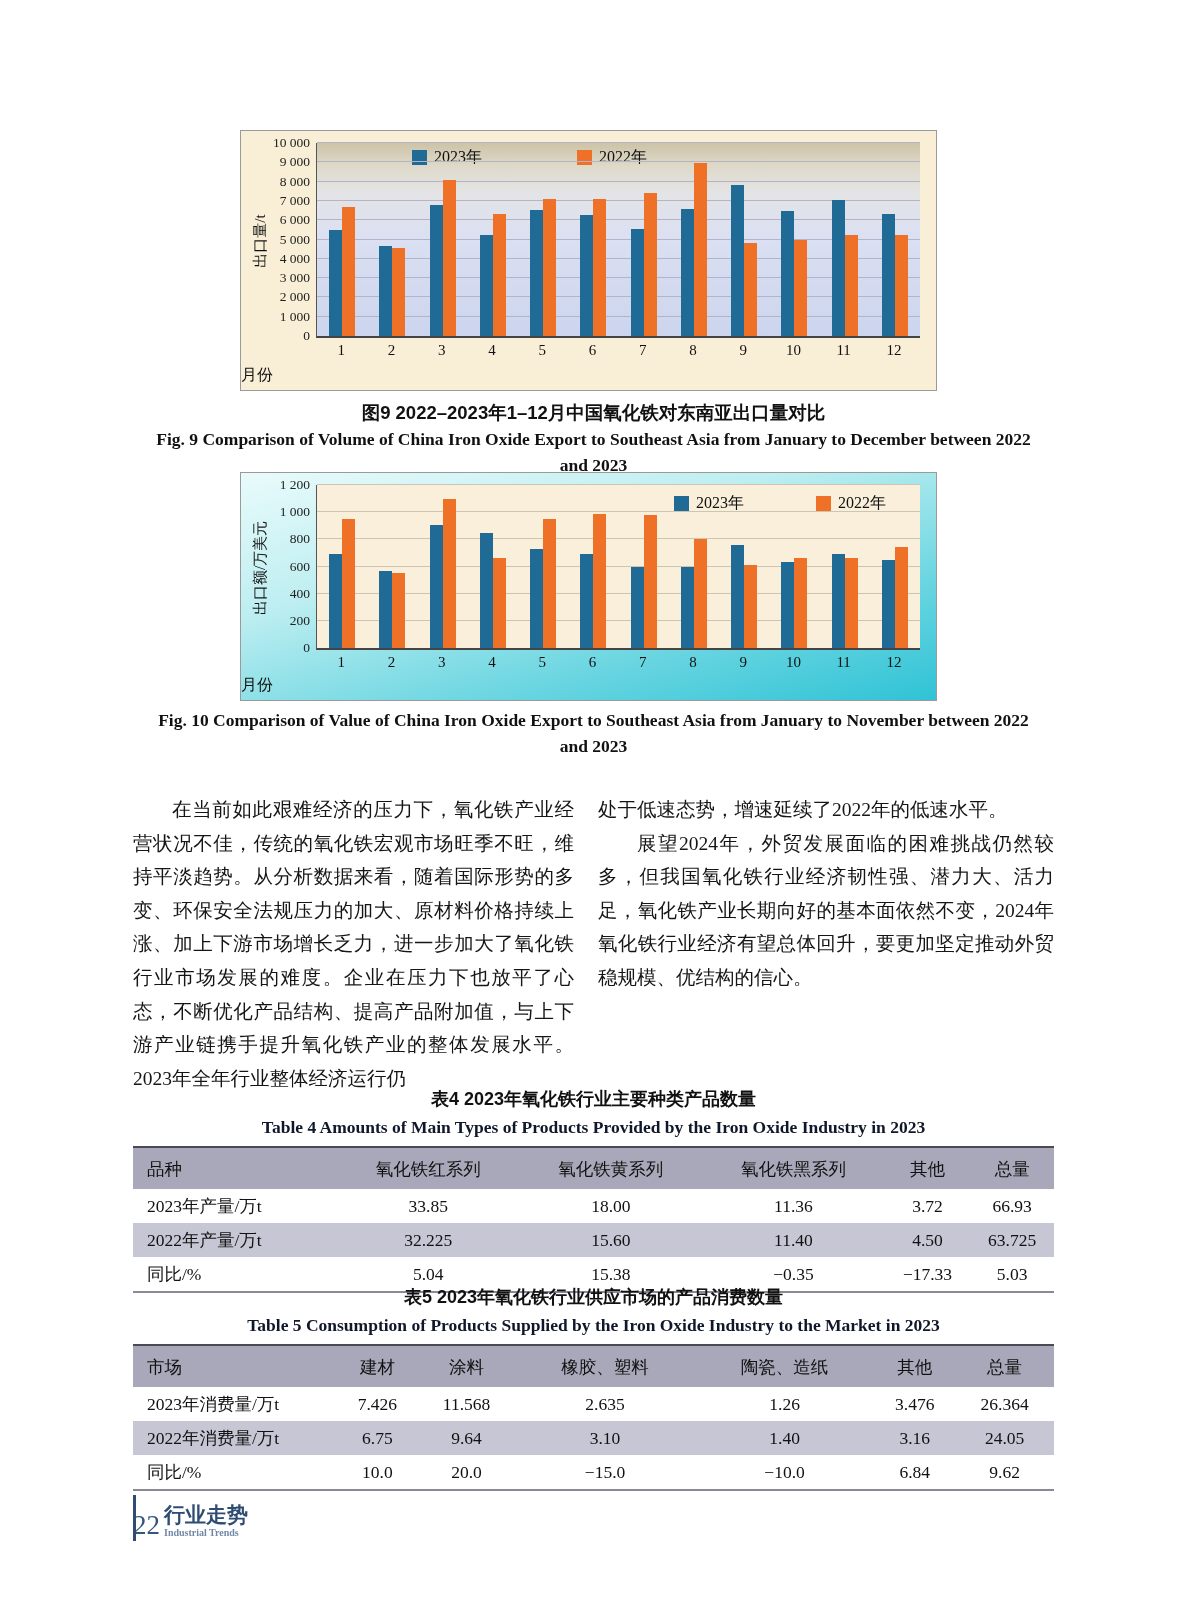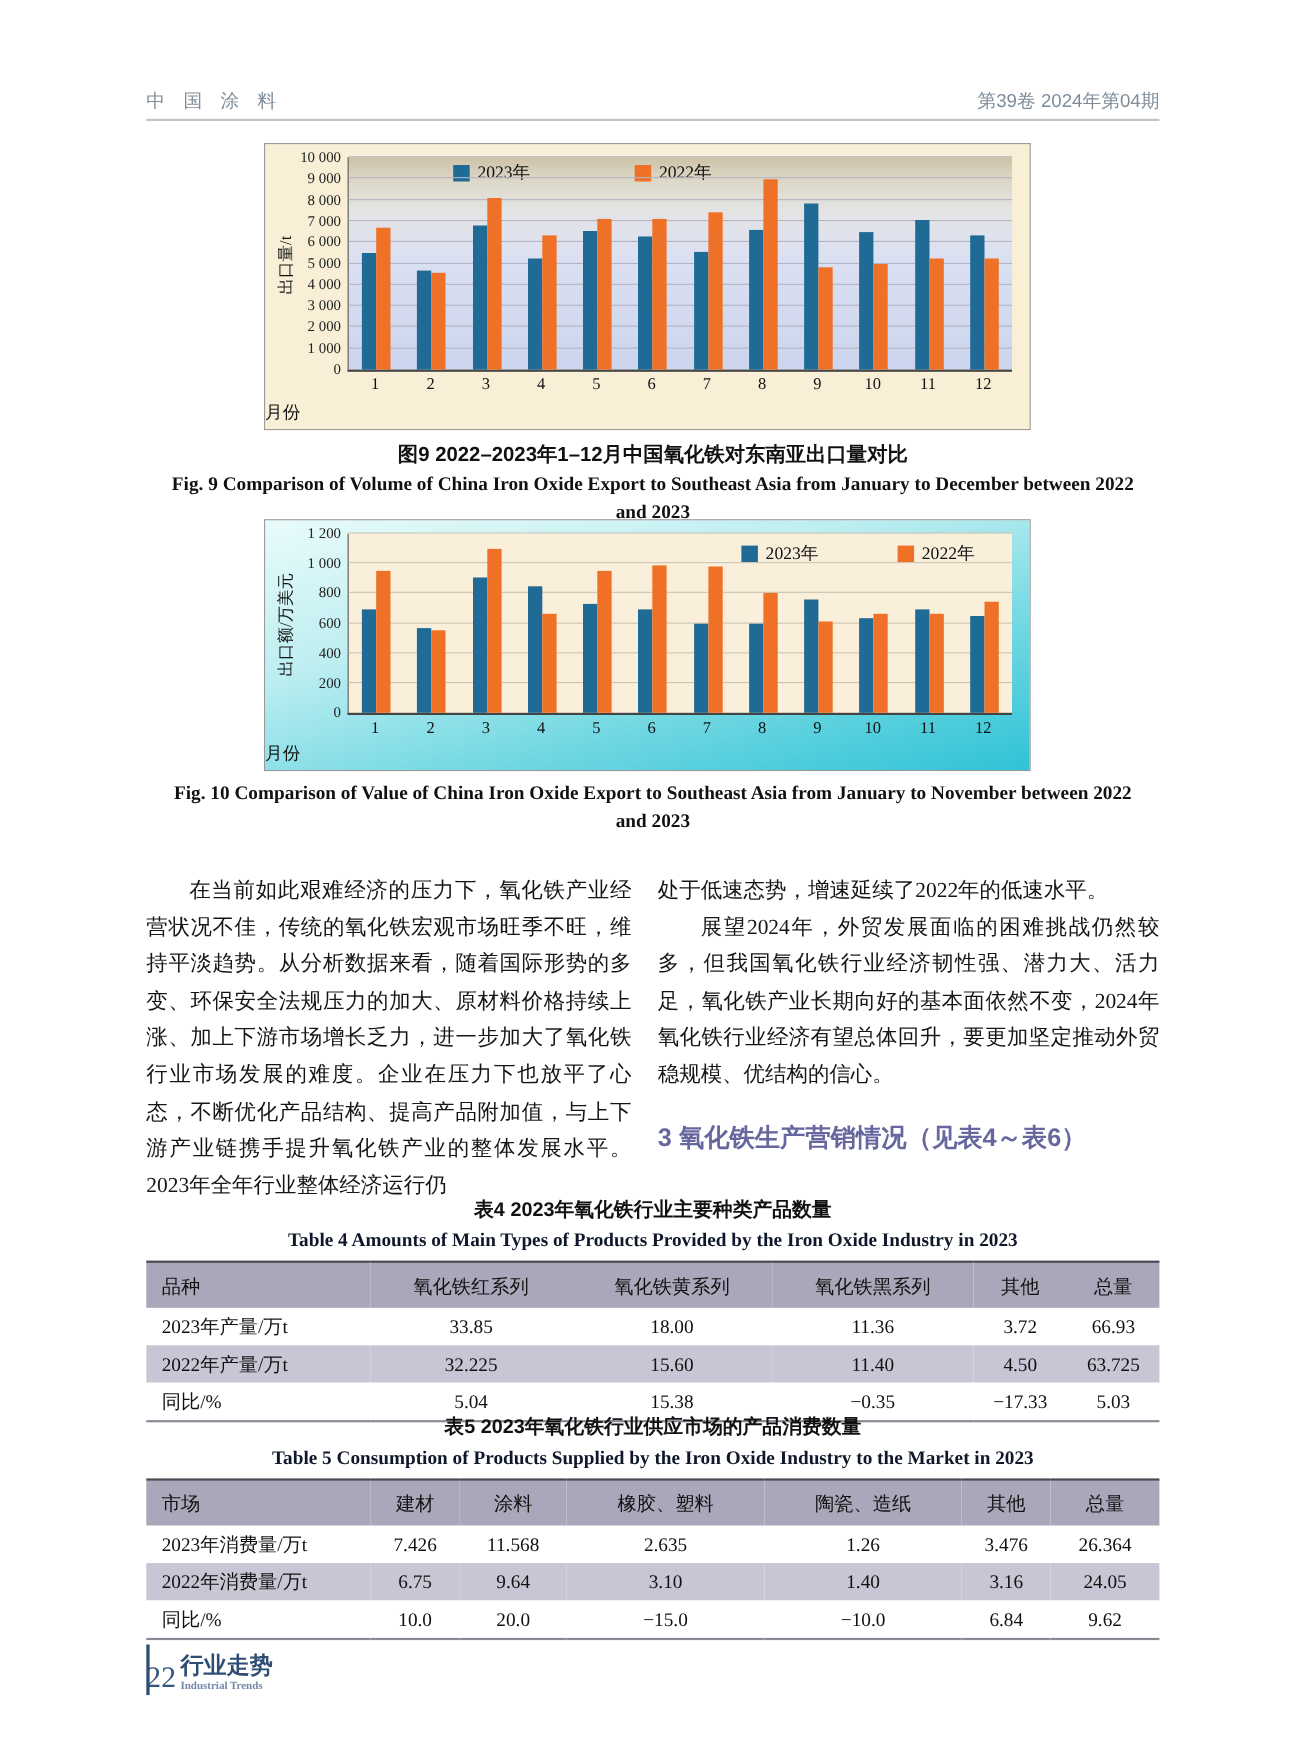--- a/index.html
+++ b/index.html
@@ -81,24 +81,20 @@
   .ftr .bar{width:3px;height:46px;background:#2f4d74;margin-right:10px;}
   .ftr .zh{font-family:"Liberation Sans",sans-serif;font-weight:bold;font-size:21px;
            color:#2f4d74;line-height:24px;}
   .ftr .en{font-size:10px;color:#7288a6;font-weight:bold;}
 </style>
 </head>
 <body>
 
 <div class="page">
 
-  <div class="hdr">
-    <span class="left">中 国 涂 料</span>
-    <span class="right">第39卷   2024年第04期</span>
-  </div>
 
   <div class="chart chart1" id="chart1">
     <div class="plotwrap">
       <span class="yaxis-label">出口量/t</span>
       <div class="yticks">
           <span style="top: 185px;">0</span>
           <span style="top: 165.7px;">1 000</span>
           <span style="top: 146.4px;">2 000</span>
           <span style="top: 127.1px;">3 000</span>
           <span style="top: 107.8px;">4 000</span>
@@ -255,21 +251,20 @@
     <div class="en">Fig. 10   Comparison of Value of China Iron Oxide Export to Southeast Asia from January to November between 2022</div>
     <div class="en">and 2023</div>
   </div>
 
   <div class="col col-l">
     <p class="indent">在当前如此艰难经济的压力下，氧化铁产业经营状况不佳，传统的氧化铁宏观市场旺季不旺，维持平淡趋势。从分析数据来看，随着国际形势的多变、环保安全法规压力的加大、原材料价格持续上涨、加上下游市场增长乏力，进一步加大了氧化铁行业市场发展的难度。企业在压力下也放平了心态，不断优化产品结构、提高产品附加值，与上下游产业链携手提升氧化铁产业的整体发展水平。2023年全年行业整体经济运行仍</p>
   </div>
   <div class="col col-r">
     <p class="noindent">处于低速态势，增速延续了2022年的低速水平。</p>
     <p class="indent">展望2024年，外贸发展面临的困难挑战仍然较多，但我国氧化铁行业经济韧性强、潜力大、活力足，氧化铁产业长期向好的基本面依然不变，2024年氧化铁行业经济有望总体回升，要更加坚定推动外贸稳规模、优结构的信心。</p>
-    <div class="sec-head">3   氧化铁生产营销情况（见表4～表6）</div>
   </div>
 
   <div class="tblock t4">
     <p class="tzh">表4   2023年氧化铁行业主要种类产品数量</p>
     <p class="ten">Table 4   Amounts of Main Types of Products Provided by the Iron Oxide Industry in 2023</p>
     <table id="table4">
       <thead>
           <tr>
             <th class="first">品种</th>
             <th>氧化铁红系列</th>

